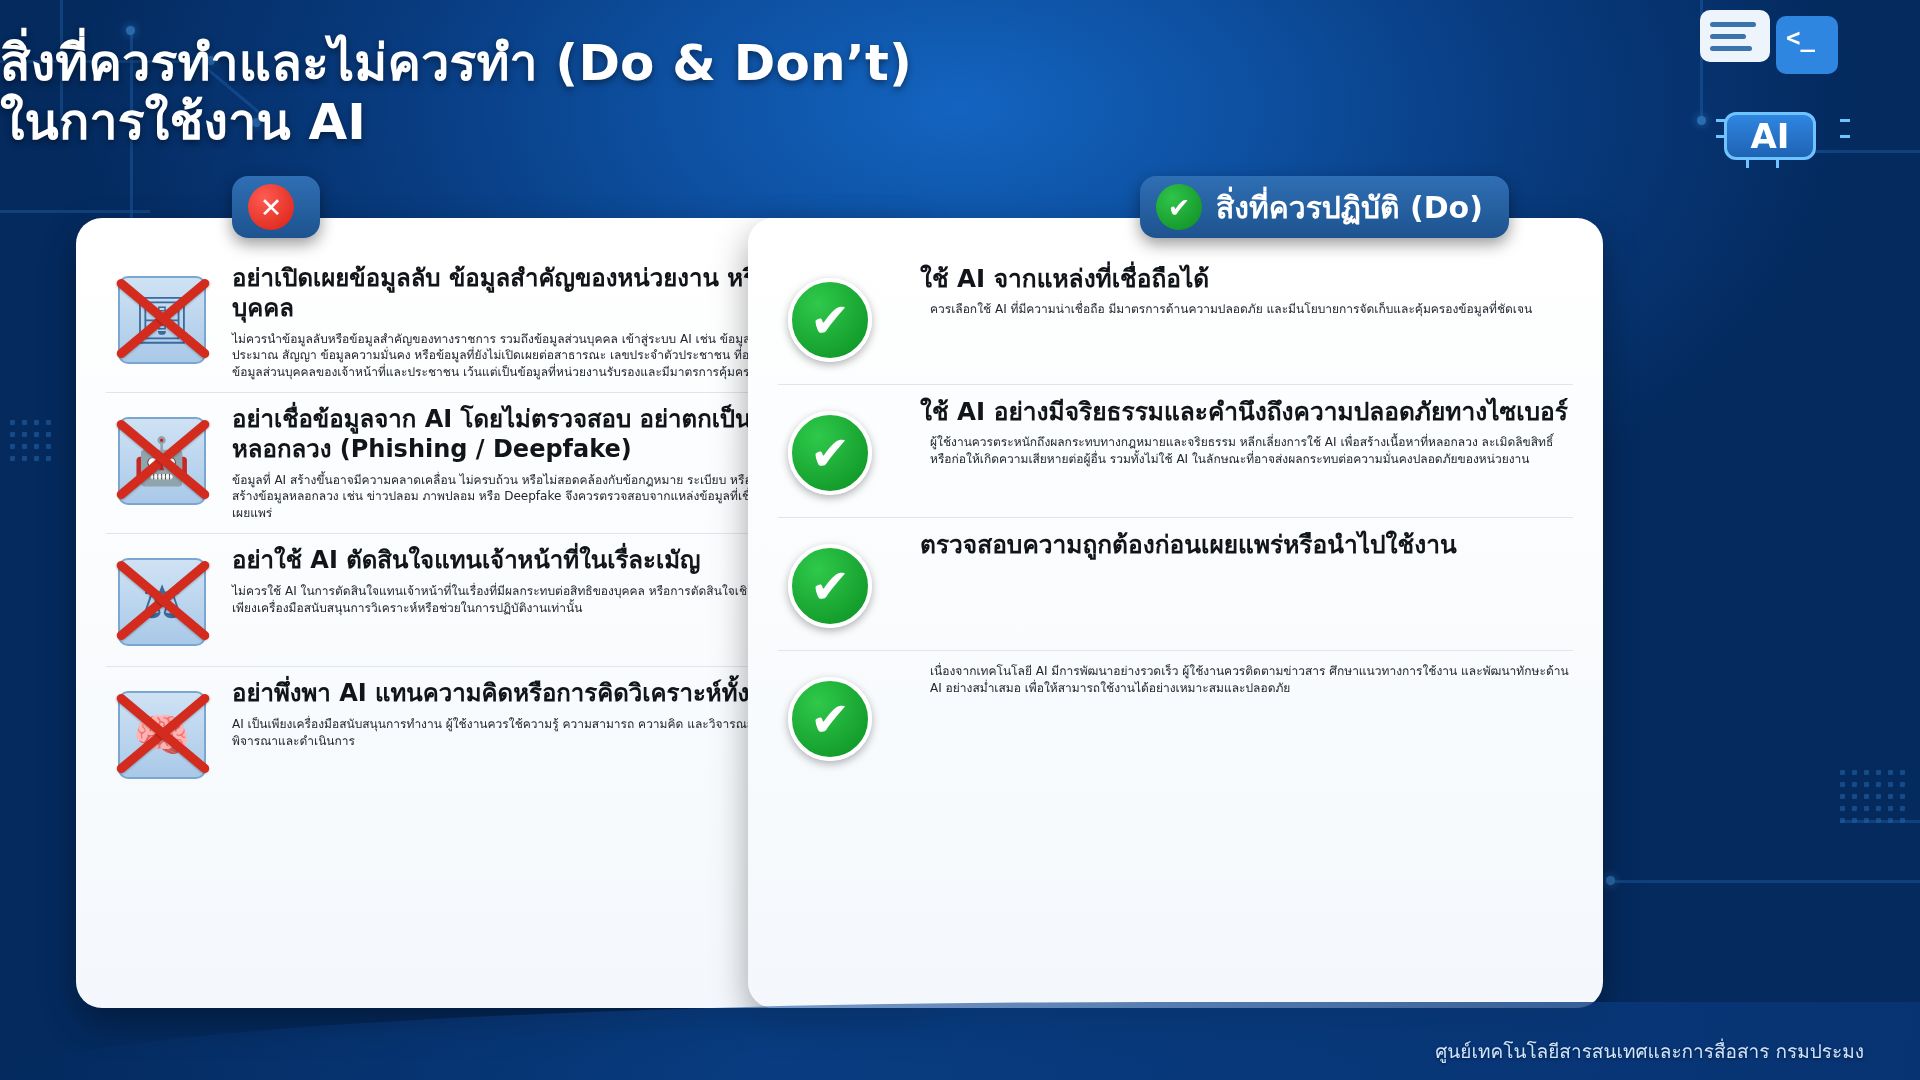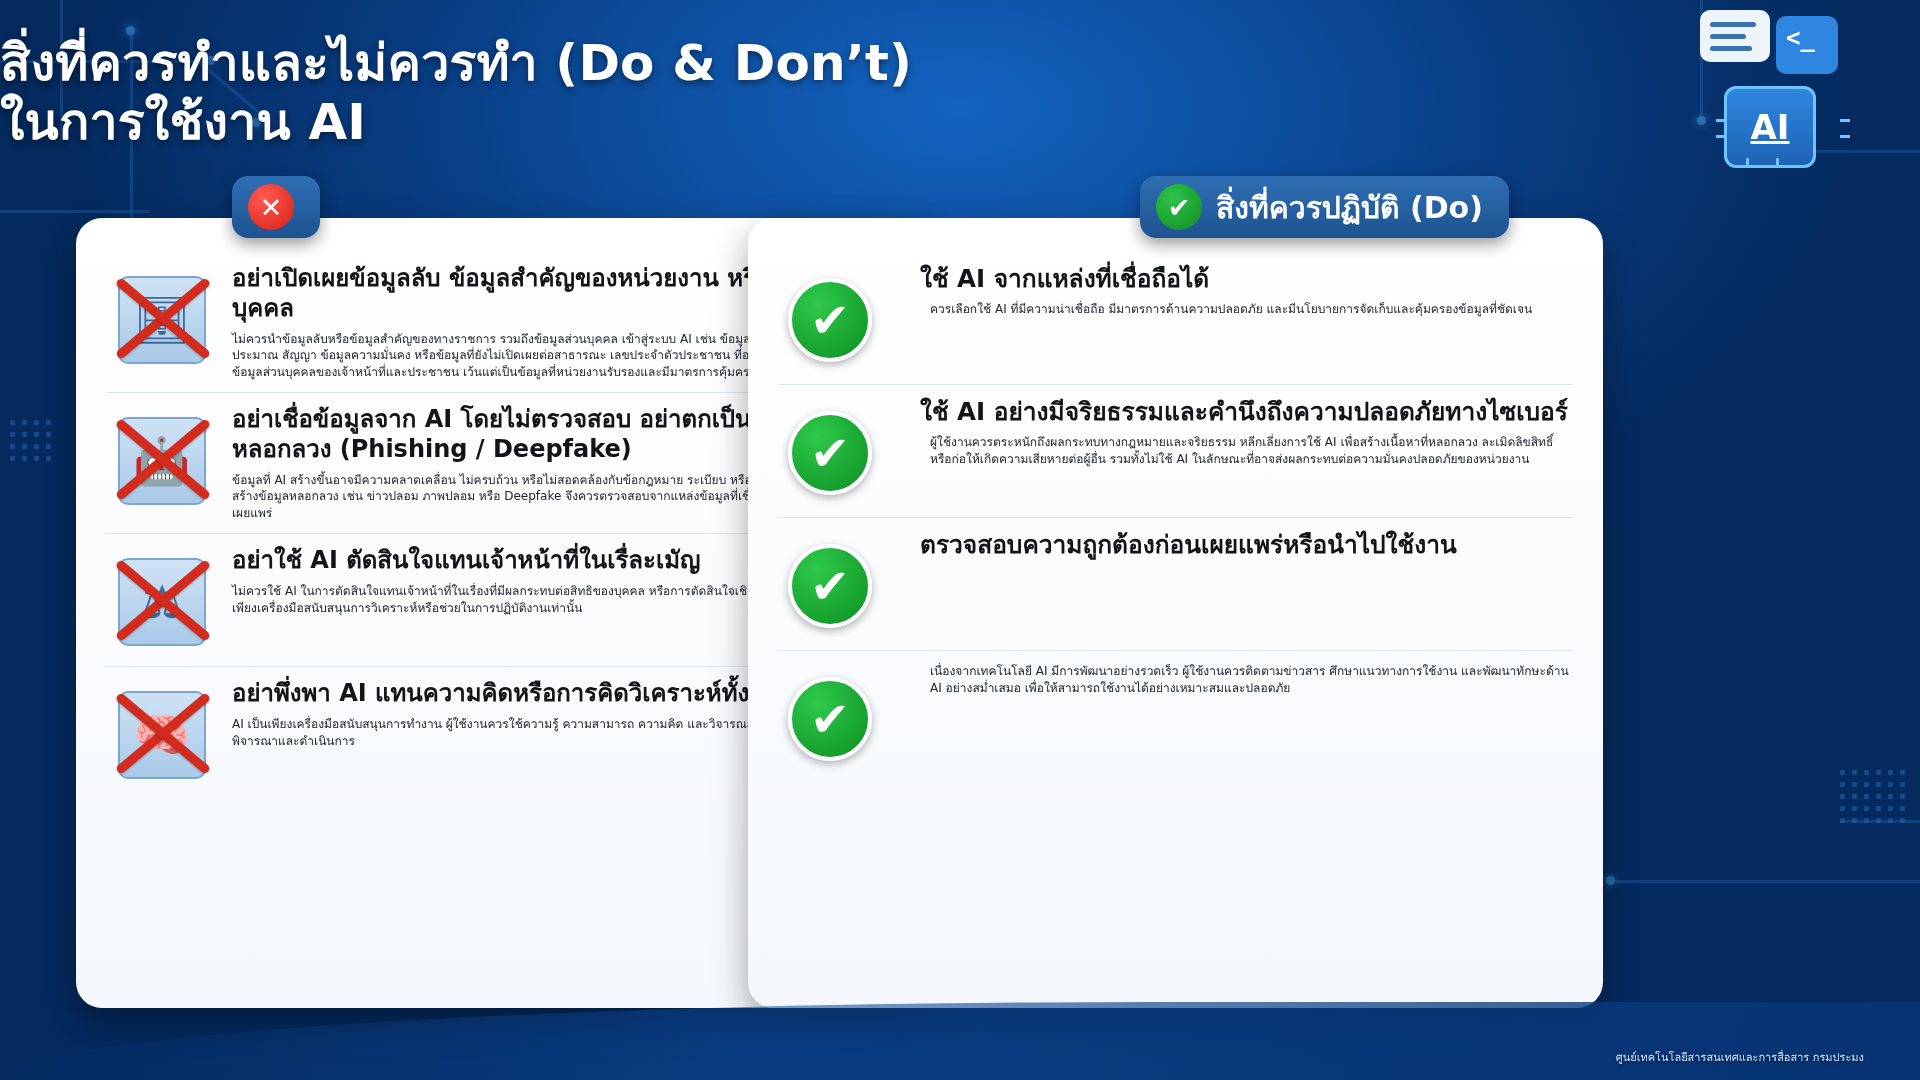--- a/index.html
+++ b/index.html
@@ -34,27 +34,26 @@
   }
   #title .l2 { display:block; }
 
   
   #ai-logo { position:absolute; top:8px; right:40px; width:190px; height:160px; }
   .bubble { position:absolute; border-radius:10px; }
   .bub-a { width:70px; height:52px; background:#eef4fb; top:2px; left:10px; }
   .bub-b { width:62px; height:58px; background:#2f86e0; top:8px; left:86px; }
   .bub-line { position:absolute; height:5px; background:#3a73ad; border-radius:3px; }
   .ai-chip {
-    position:absolute; bottom:0; left:34px; width:92px; height:82px;
+    position:absolute; bottom:8px; left:34px; width:92px; height:48px;
     background:linear-gradient(180deg,#2f86e0,#1e63b4);
     border:3px solid #6fc3ff; border-radius:12px;
     color:#fff; font-weight:bold; font-size:34px;
     display:flex; align-items:center; justify-content:center;
     font-family:"DejaVu Sans", sans-serif;
-    text-decoration:underline;
   }
   .chip-pin { position:absolute; background:#6fc3ff; }
 
   
   .panel {
     position:absolute; top:218px; height:790px;
     background:linear-gradient(180deg,#ffffff 0%,#f4f8fc 100%);
     border-radius:26px;
     box-shadow:0 14px 34px rgba(0,0,0,.35);
     padding:34px 30px 20px 30px;
@@ -123,21 +122,21 @@
     display:flex; align-items:center; justify-content:center;
     color:#fff; font-size:48px; font-weight:bold;
   }
   .okbg { position:absolute; right:2px; bottom:0; width:62px; height:66px;
           background:linear-gradient(180deg,#b9d6ef,#89b6e0);
           border:2px solid #6c9dcc; border-radius:8px 8px 26px 26px; z-index:-1; }
 
   
   #footer {
     position:absolute; bottom:14px; right:56px;
-    color:#cfe4ff; font-size:11px;
+    color:#cfe4ff; font-size:19px;
     font-family:"DejaVu Sans", sans-serif;
     text-shadow:0 1px 3px rgba(0,0,0,.5);
   }
   .swoosh { position:absolute; bottom:0; left:0; width:1920px; height:78px;
             background:linear-gradient(100deg, rgba(10,70,150,.0) 0%, rgba(12,74,156,.55) 40%, rgba(8,52,116,.9) 100%);
             border-top-left-radius:60% 100%; }
 </style>
 </head>
 <body>
 

